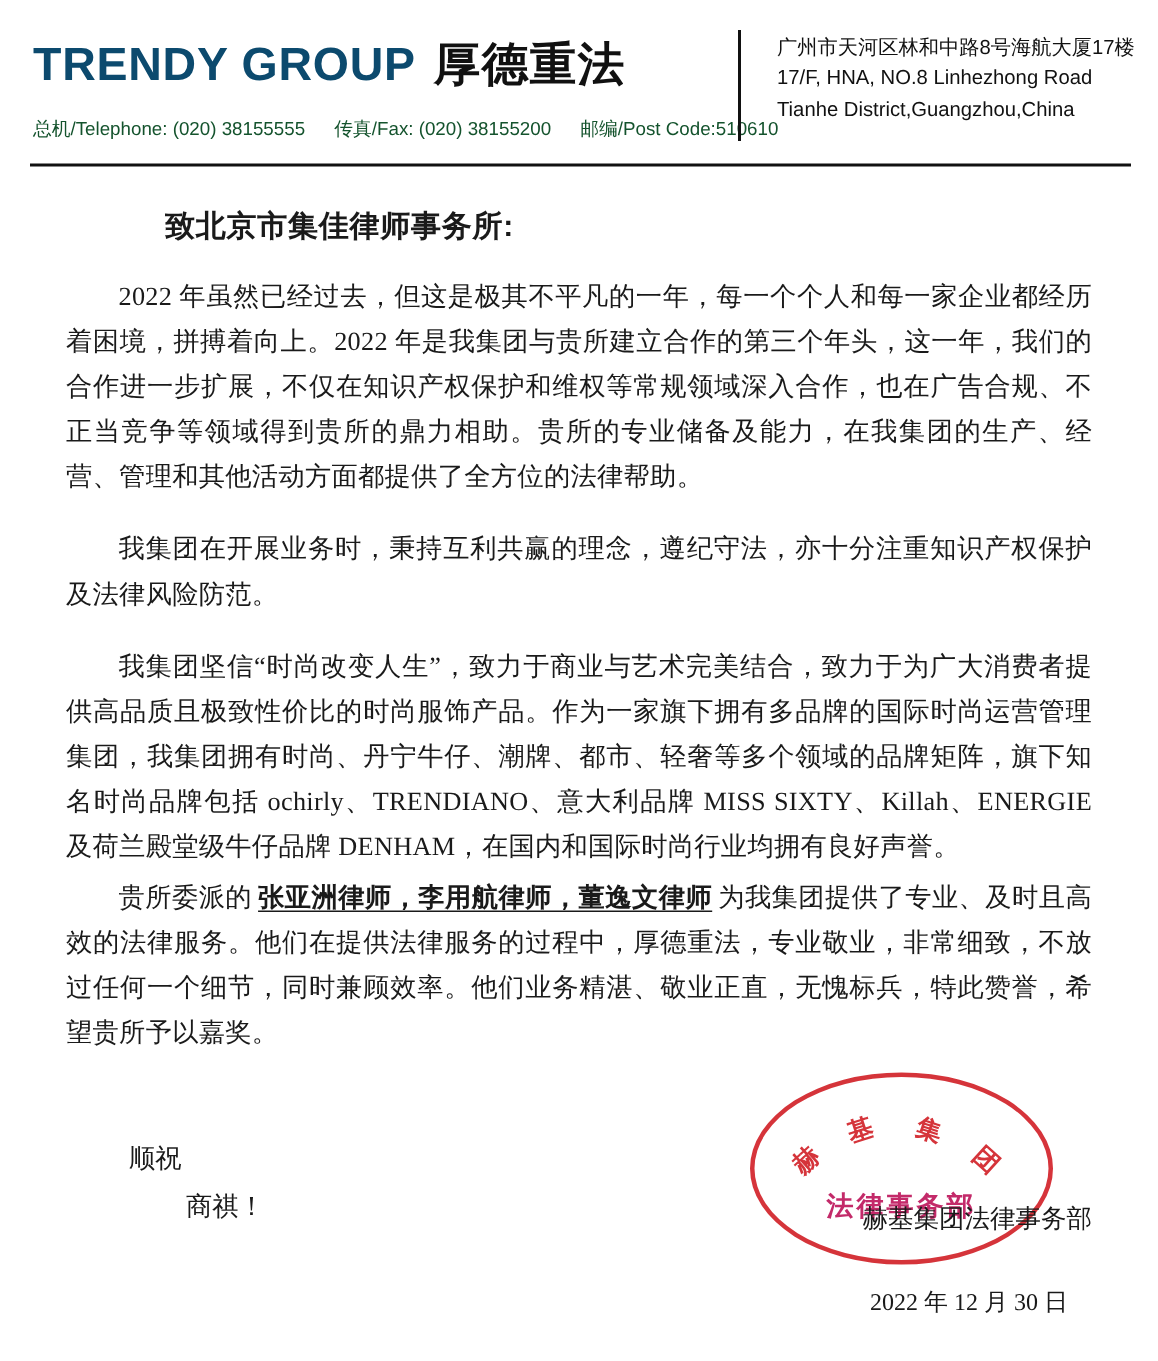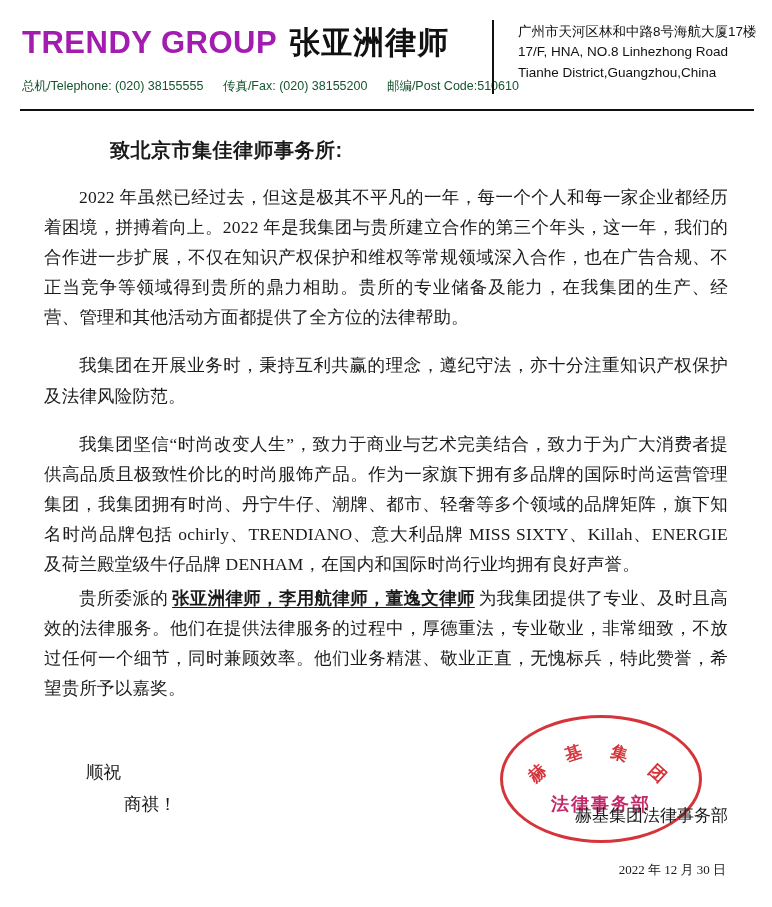--- a/index.html
+++ b/index.html
@@ -37,21 +37,21 @@
   .brand-line {
     display: flex;
     align-items: baseline;
     white-space: nowrap;
   }
   .brand-en {
     font-family: "Liberation Sans", sans-serif;
     font-weight: bold;
     font-size: 31px;
     letter-spacing: 0.5px;
-    color: #a21caf;
+    color: #0c4a6e;
   }
   .brand-cn {
     font-family: "Liberation Sans", sans-serif;
     font-weight: bold;
     font-size: 31px;
     margin-left: 12px;
     color: #111;
     letter-spacing: 1px;
   }
   .contact-line {
@@ -182,34 +182,34 @@
     font-size: 18px;
     letter-spacing: 2px;
     color: #be185d;
   }
   .sig-dept {
     font-size: 17px;
     margin-bottom: 34px;
     margin-right: 6px;
   }
   .sig-date {
-    font-size: 13px;
-    margin-right: 8px;
+    font-size: 16px;
+    margin-right: 22px;
   }
 </style>
 </head>
 <body>
 
 <div class="page">
 
   <div class="letterhead">
     <div class="brand-block">
       <div class="brand-line">
         <span class="brand-en">TRENDY GROUP</span>
-        <span class="brand-cn">张亚洲律师</span>
+        <span class="brand-cn">厚德重法</span>
       </div>
       <div class="contact-line">
         <span class="seg">总机/Telephone: (020) 38155555</span>
         <span class="seg">传真/Fax: (020) 38155200</span>
         <span class="seg">邮编/Post Code:510610</span>
       </div>
     </div>
     <div class="divider-v"></div>
     <div class="address-block">
       <div>广州市天河区林和中路8号海航大厦17楼</div>

